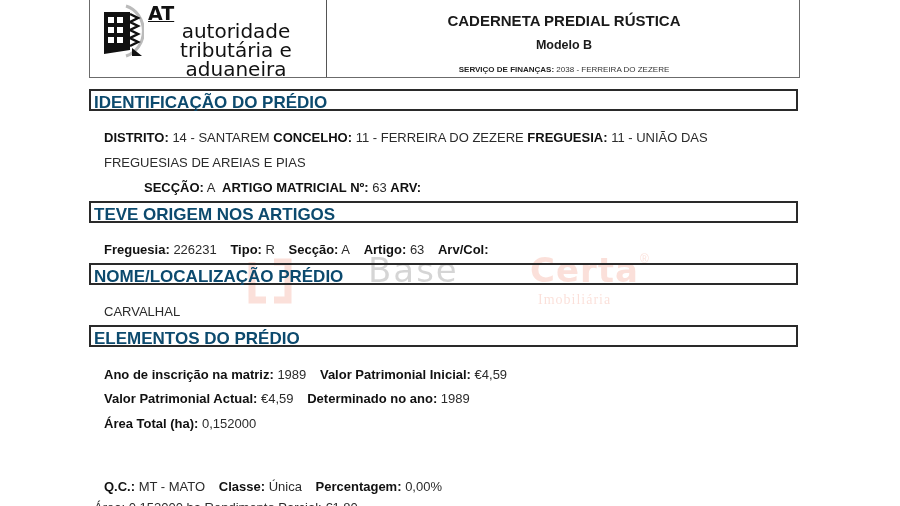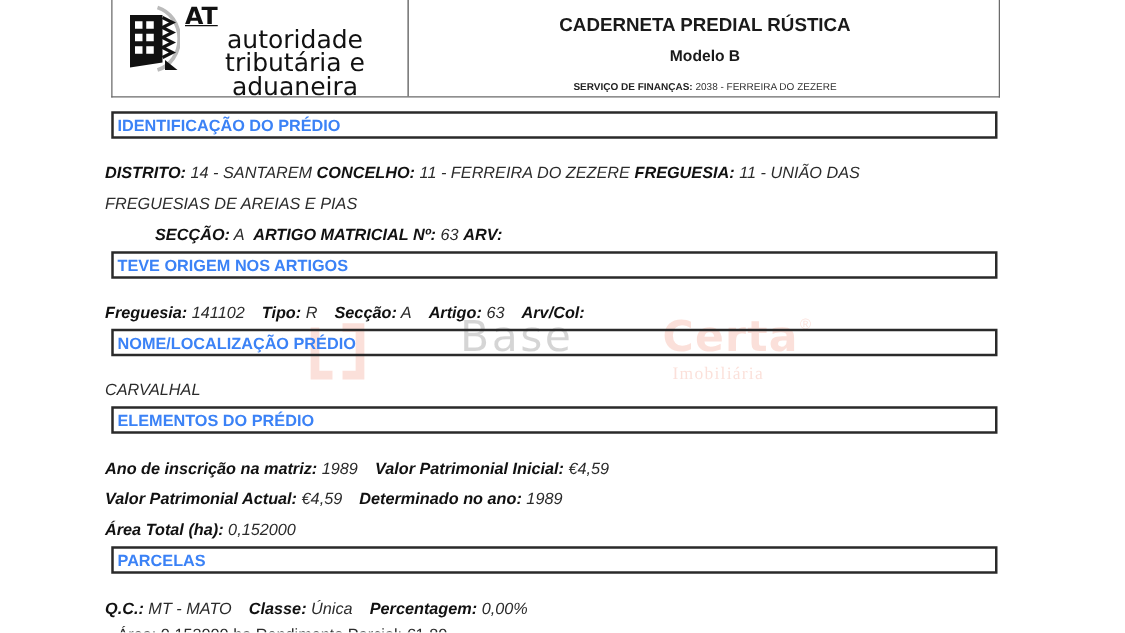--- a/index.html
+++ b/index.html
@@ -12,22 +12,22 @@
   .logo-emblem { position:absolute; left:4px; top:4px; width:44px; height:54px; }
   .logo-text { position:absolute; left:52px; top:4px; line-height:18px; font-family:"DejaVu Sans", sans-serif; color:#111; }
   .logo-text .at { font-size:19px; font-weight:bold; display:block; line-height:18px;text-decoration:underline; }
   .logo-text .l2, .logo-text .l3 { font-size:20px; display:block; line-height:19px;text-align:center; }
   .hdr-right { position:absolute; left:237px; top:0; width:474px; height:79px; text-align:center; }
   .hdr-title { position:absolute; top:14px; width:100%; font-size:15px; font-weight:bold; }
   .hdr-model { position:absolute; top:40px; width:100%; font-size:12.5px; font-weight:bold; }
   .hdr-service { position:absolute; top:67px; width:100%; font-size:8px; color:#333; }
   .hdr-service b { color:#222; }
   .section { position:absolute; left:89px; width:709px; height:22px; border:2px solid #2a2a2a; box-sizing:border-box; border-left-width:2px; }
-  .section span { position:absolute; left:3px; top:2px; font-size:13px; font-weight:bold; color:#3b82f6; }
-  .line { position:absolute; left:84px; font-size:13px; color:#2b2b2b; white-space:nowrap;font-style:italic; }
+  .section span { position:absolute; left:3px; top:2px; font-size:17px; font-weight:bold; color:#0c4a6e; }
+  .line { position:absolute; left:104px; font-size:13px; color:#2b2b2b; white-space:nowrap; }
   .line b { color:#111; }
   .gap { display:inline-block; width:10px; }
   .watermark { position:absolute; left:248px; top:250px; width:410px; height:60px; pointer-events:none; opacity:0.16; }
   .wm-bracket { position:absolute; left:0; top:8px; width:44px; height:46px; }
   .wm-base { position:absolute; left:120px; top:0px; font-size:34px; color:#000000; letter-spacing:2px; font-family:"DejaVu Sans", sans-serif; }
   .wm-certa { position:absolute; left:246px; top:0px; font-size:34px; color:#e8461e; font-weight:bold; letter-spacing:1px; font-family:"DejaVu Sans", sans-serif;margin-left:36px; }
   .wm-sub { position:absolute; left:290px; top:42px; font-size:14px; color:#e8461e; font-family:Liberation Serif, serif; letter-spacing:1px; }
   .wm-reg { position:absolute; left:392px; top:2px; font-size:12px; color:#e8461e; }
   .clip-line { position:absolute; left:94px; top:497px; height:9px; overflow:hidden; width:500px; }
   .clip-line .inner { font-size:13px; color:#2b2b2b; white-space:nowrap; line-height:22px; }
@@ -97,21 +97,21 @@
     <span>63</span>
     <b>ARV:</b>
     <span></span>
   </div>
 
   <div class="section" style="top:201px;padding-left:44px;">
     <span>TEVE ORIGEM NOS ARTIGOS</span>
   </div>
   <div class="line" style="top:242px;">
     <b>Freguesia:</b>
-    <span>141102</span><span class="gap"></span>
+    <span>226231</span><span class="gap"></span>
     <b>Tipo:</b>
     <span>R</span><span class="gap"></span>
     <b>Secção:</b>
     <span>A</span><span class="gap"></span>
     <b>Artigo:</b>
     <span>63</span><span class="gap"></span>
     <b>Arv/Col:</b>
     <span></span>
   </div>
 
@@ -135,23 +135,20 @@
     <b>Valor Patrimonial Actual:</b>
     <span>€4,59</span><span class="gap"></span>
     <b>Determinado no ano:</b>
     <span>1989</span>
   </div>
   <div class="line" style="top:416px;">
     <b>Área Total (ha):</b>
     <span>0,152000</span>
   </div>
 
-  <div class="section" style="top:437px;">
-    <span>PARCELAS</span>
-  </div>
   <div class="line" style="top:479px;text-align:right;">
     <b>Q.C.:</b>
     <span>MT - MATO</span><span class="gap"></span>
     <b>Classe:</b>
     <span>Única</span><span class="gap"></span>
     <b>Percentagem:</b>
     <span>0,00%</span>
   </div>
   <div class="clip-line">
     <div class="inner">Área: 0,152000 ha    Rendimento Parcial: €1,80</div>

